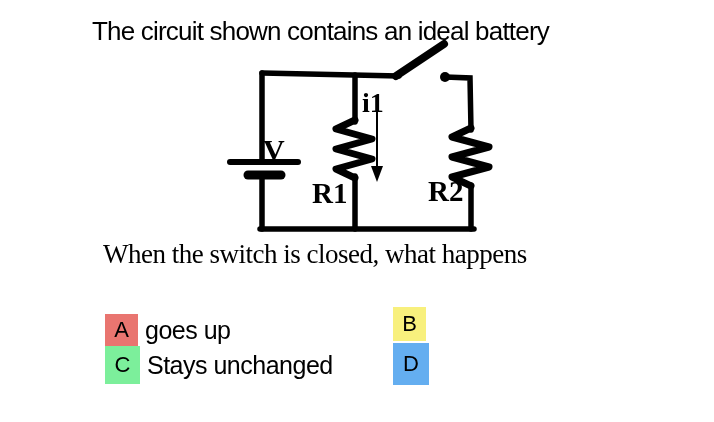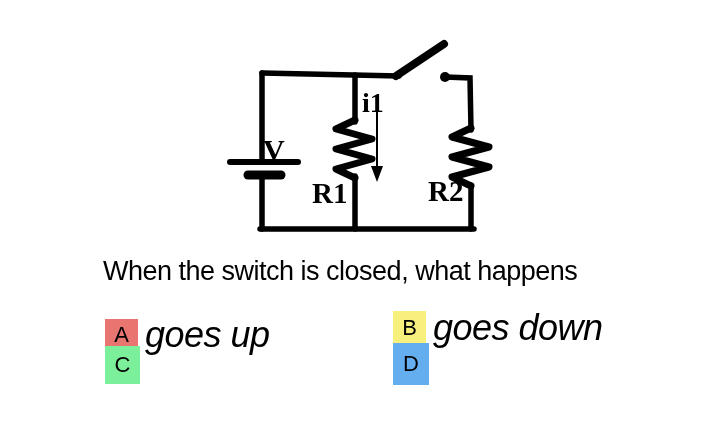--- a/index.html
+++ b/index.html
@@ -18,50 +18,52 @@
   }
   .circuit-svg{
     position:absolute;left:225px;top:38px;
     width:292px;height:204px;
   }
   .circuit-svg text{
     font-family:"Liberation Serif","DejaVu Serif",serif;
     font-weight:bold;fill:#000;
   }
   .question{
-    position:absolute;left:103px;top:255px;
+    position:absolute;left:103px;top:238px;
     font-size:27px;letter-spacing:-0.5px;line-height:32px;
     white-space:nowrap;
+    font-family:Liberation Serif, serif;
   }
   .option{
     position:absolute;
     display:flex;align-items:center;gap:7px;
     white-space:nowrap;
   }
   .option .key{
     display:flex;align-items:center;justify-content:center;
     font-size:22px;color:#000;flex:0 0 auto;
   }
   .option .label{
-    font-size:36px;letter-spacing:-0.5px;font-style:italic;
+    font-size:25px;letter-spacing:-0.5px;
   }
   .opt-a{left:105px;top:314px;}
   .opt-a .key{width:33px;height:32px;}
   .opt-b{left:393px;top:307px;}
   .opt-b .key{width:33px;height:34px;}
   .opt-c{left:105px;top:346px;}
   .opt-c .key{width:35px;height:38px;}
   .opt-d{left:393px;top:343px;}
   .opt-d .key{width:36px;height:42px;}
 </style>
 </head>
 <body>
 
 <div class="canvas">
 
+  <div class="title">The circuit shown contains an ideal battery</div>
 
   <svg class="circuit-svg" viewBox="225 38 292 204" xmlns="http://www.w3.org/2000/svg">
 
     <g stroke="#000" stroke-width="5.5" fill="none" stroke-linecap="round">
       <path d="M262,73 L399,76"></path>
       <path d="M262,73 L262,161"></path>
       <path d="M262,176 L262,229"></path>
       <path d="M260,229 L474,229"></path>
       <path d="M355,75 L355,122"></path>
       <path d="M355,176 L355,229"></path>
@@ -97,24 +99,24 @@
     <div>When the switch is closed, what happens</div>
   </div>
 
   <div class="option opt-a">
     <span class="key" style="background-color: rgb(233, 117, 112);">A</span>
     <span class="label">goes up</span>
   </div>
 
   <div class="option opt-b">
     <span class="key" style="background-color: rgb(248, 240, 125);">B</span>
-    <span class="label">goes down</span>
   </div>
 
   <div class="option opt-c">
     <span class="key" style="background-color: rgb(124, 239, 155);">C</span>
+    <span class="label">Stays unchanged</span>
   </div>
 
   <div class="option opt-d">
     <span class="key" style="background-color: rgb(100, 174, 240);">D</span>
   </div>
 
 </div>
 
 </body></html>

